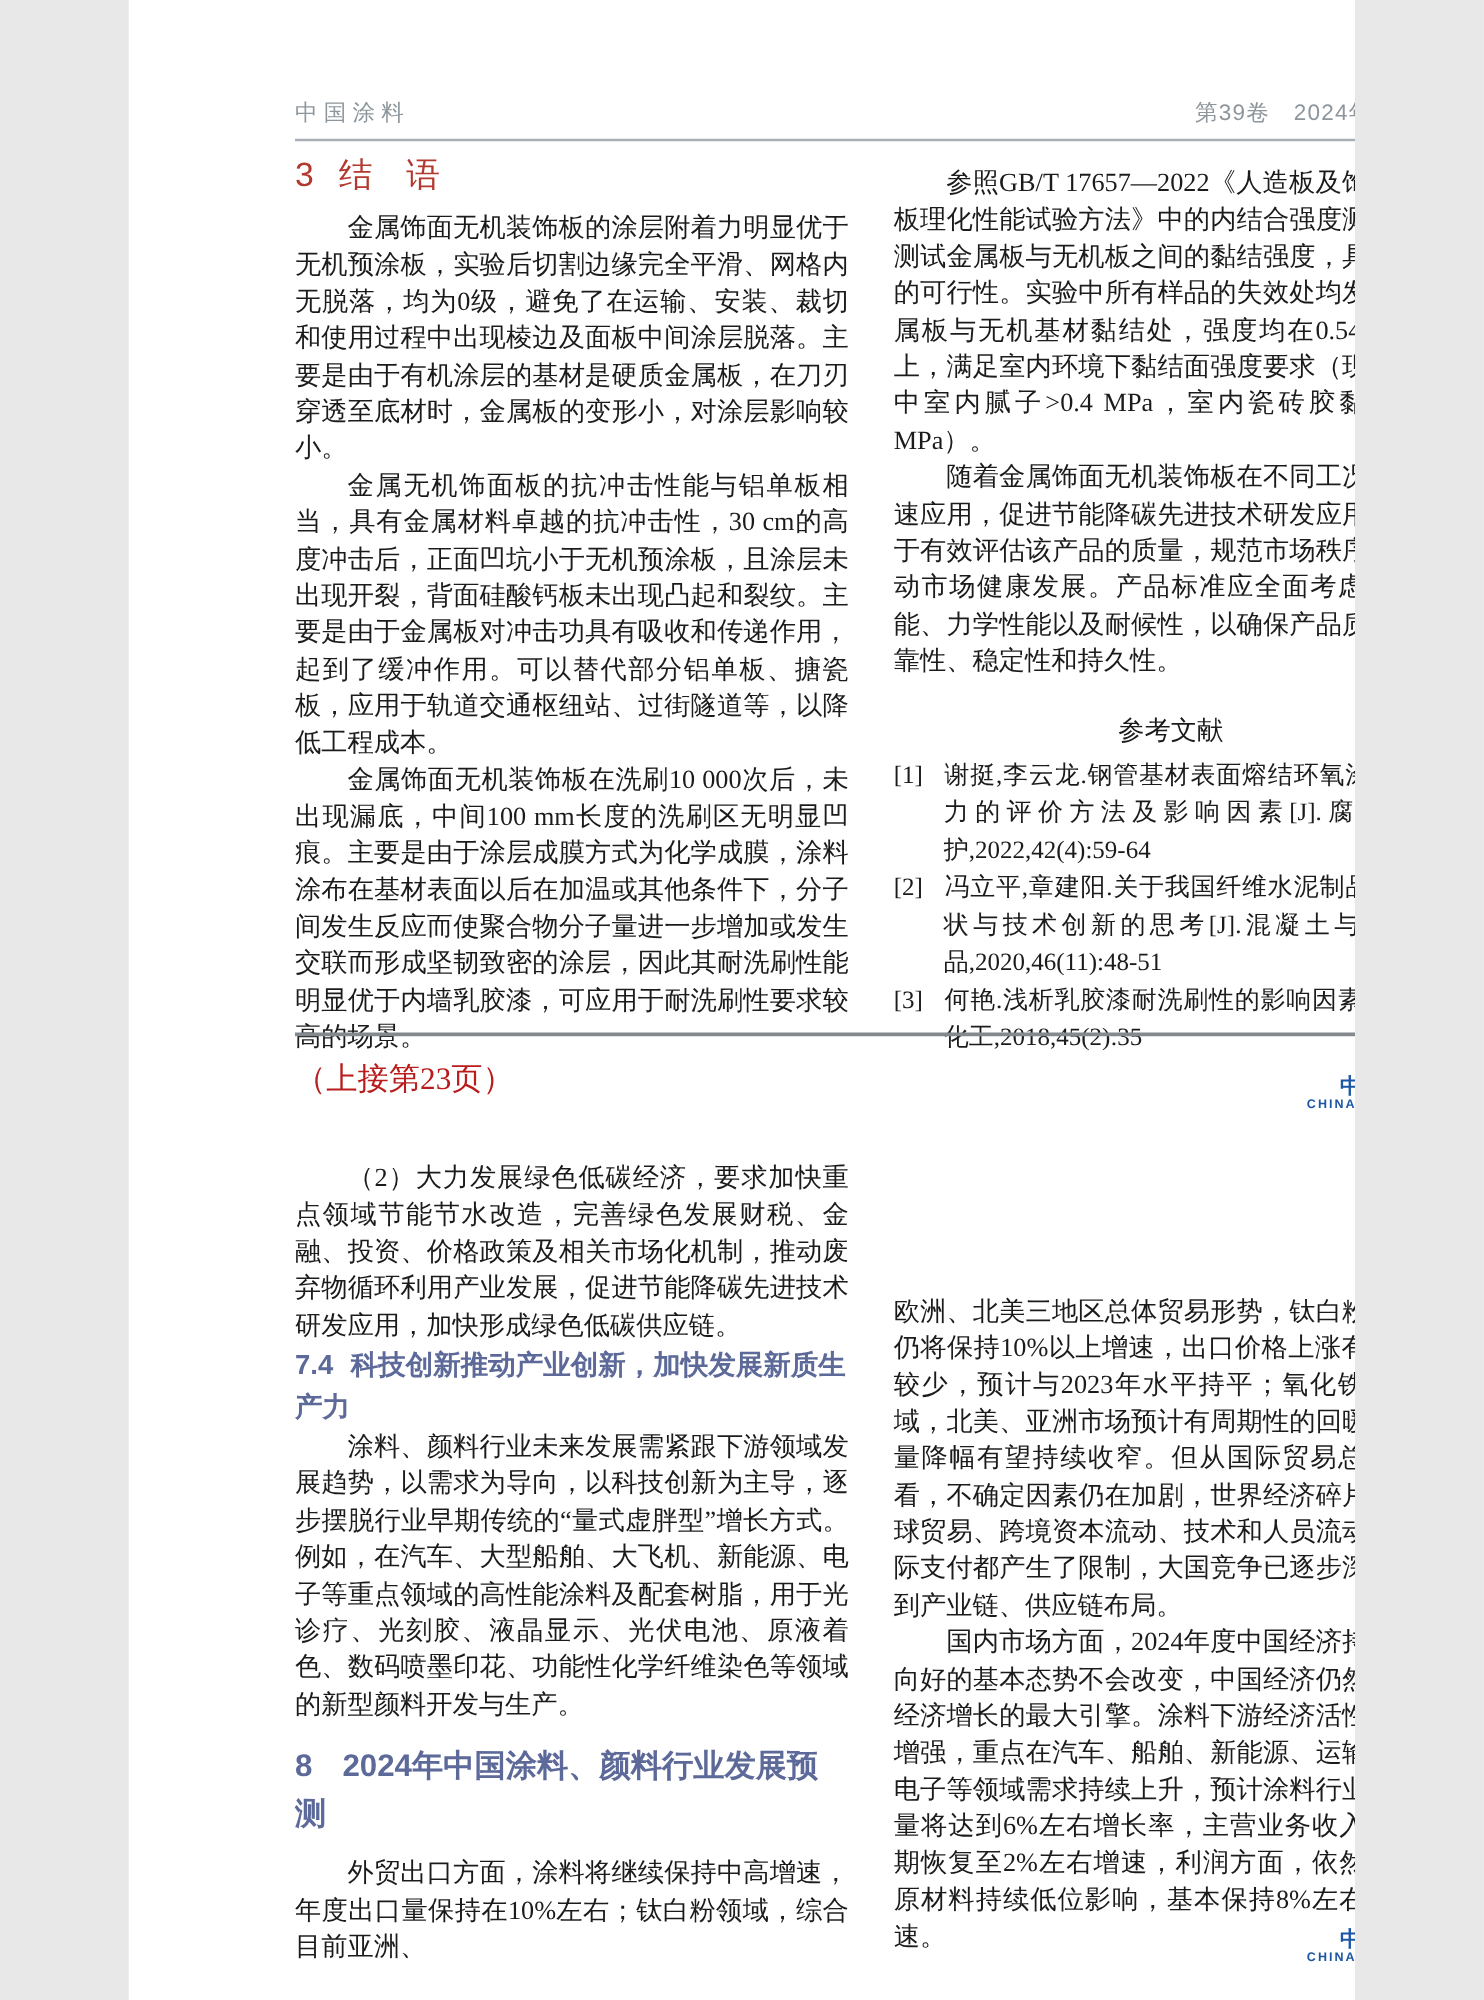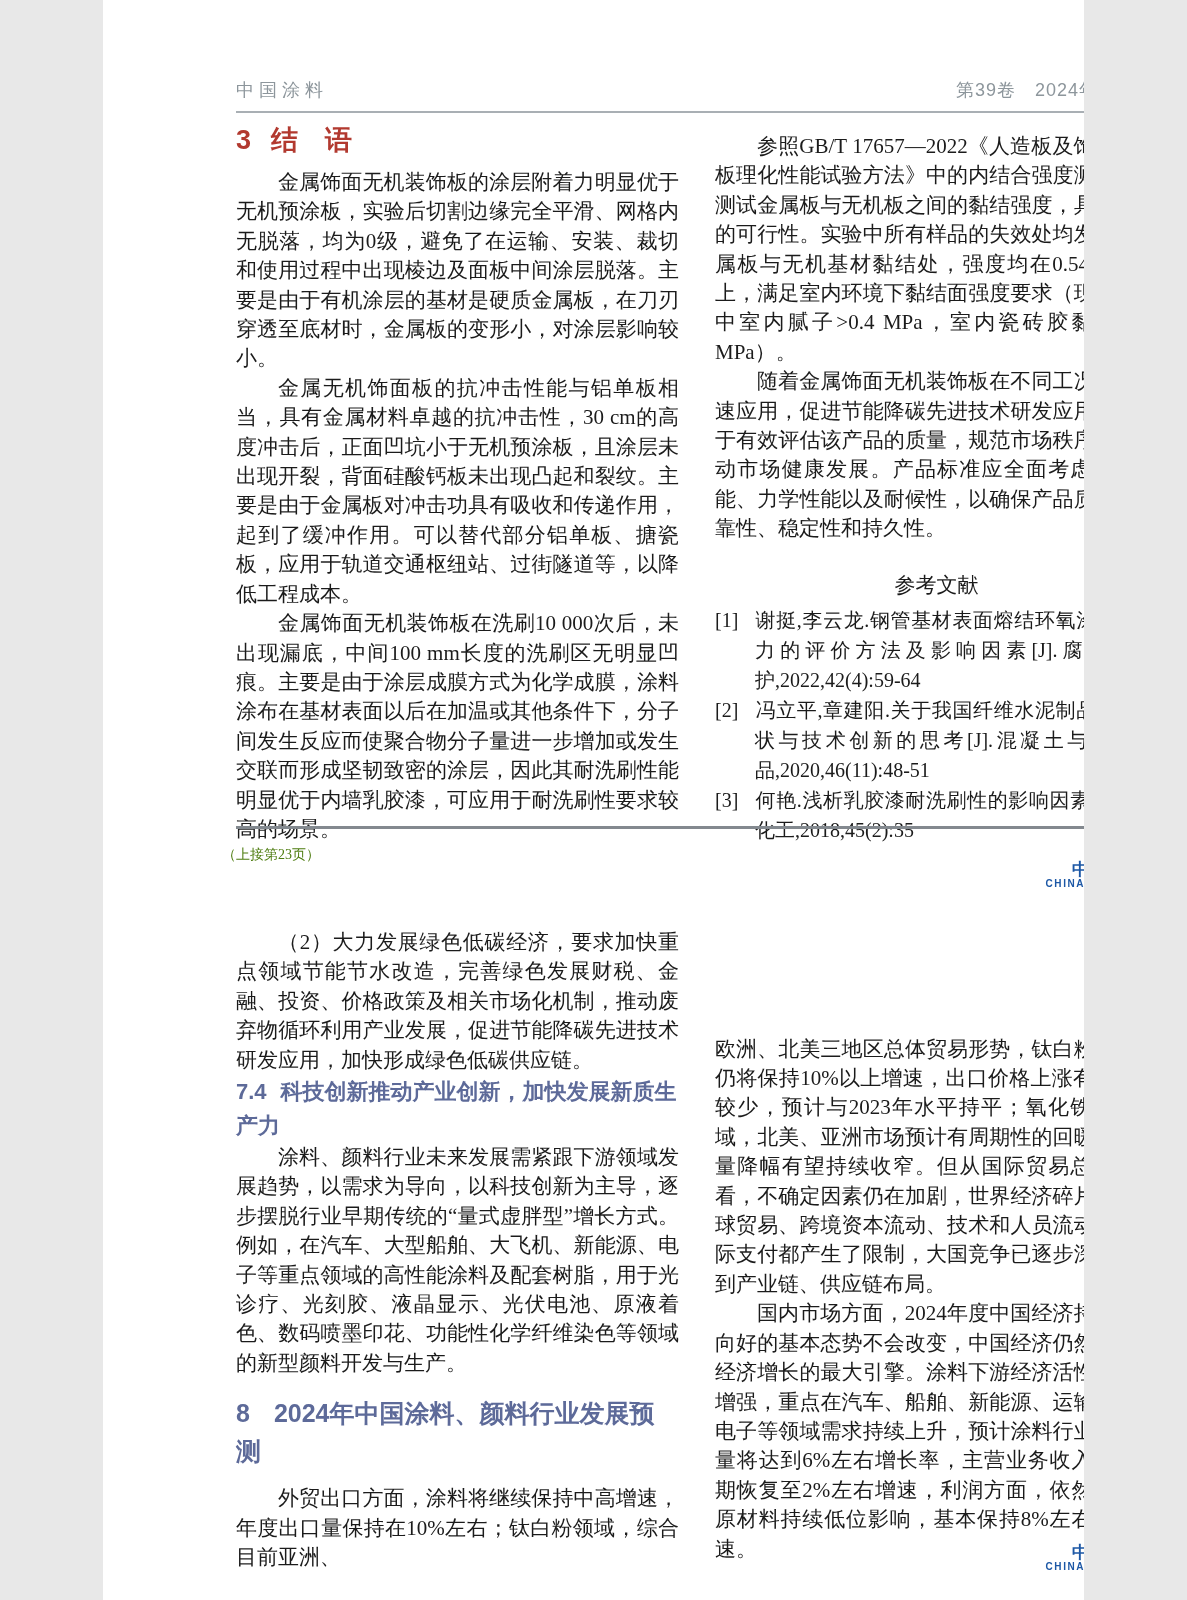--- a/index.html
+++ b/index.html
@@ -31,21 +31,21 @@
   }
   .cols.upper{top:118px;}
   .cols.lower{top:920px;align-items:flex-end;}
   .col{width:443px;flex:0 0 443px;
     font-size:21px;line-height:29.4px;text-align:justify;}
   .col p{margin:0;text-indent:2em;}
   .col p.no-indent{text-indent:0;}
   
   .h-red{
     font-family:"Liberation Sans","DejaVu Sans",sans-serif;
-    color:#b2392f;font-weight:bold;font-size:27px;line-height:32px;
+    color:#b2392f;font-weight:normal;font-size:27px;line-height:32px;
     margin:6px 0 12px 0;text-indent:0;text-align:left;
   }
   .h-red .num{margin-right:20px;}
   .h-slate-sub{
     font-family:"Liberation Sans","DejaVu Sans",sans-serif;
     color:#5d6a99;font-weight:bold;font-size:22px;line-height:34px;
     text-align:left;
   }
   .h-slate-sub .num{margin-right:14px;}
   .h-slate-main{
@@ -74,22 +74,22 @@
   .logo.lower-logo{margin-top:-24px;padding-right:4px;position:relative;z-index:2;}
   .logo .cn{font-weight:bold;font-size:17px;letter-spacing:2px;}
   .logo .reg{font-size:8px;vertical-align:top;}
   .logo .en{font-size:10px;letter-spacing:1.6px;font-weight:bold;}
   
   .divider{
     position:absolute;left:133px;top:826px;width:922px;height:3px;
     background:#83898f;
   }
   .cont-note{
-    position:absolute;left:119px;top:846px;
-    font-size:14px;color:#4d7c0f;
+    position:absolute;left:133px;top:846px;
+    font-size:25px;color:#b91c1c;
   }
   
   .page-footer{
     position:absolute;left:133px;top:1488px;
     display:flex;align-items:center;
   }
   .page-footer .pnum{
     font-size:27px;color:#2c5f94;margin-right:12px;
     font-family:"Liberation Serif","DejaVu Serif",serif;
   }

